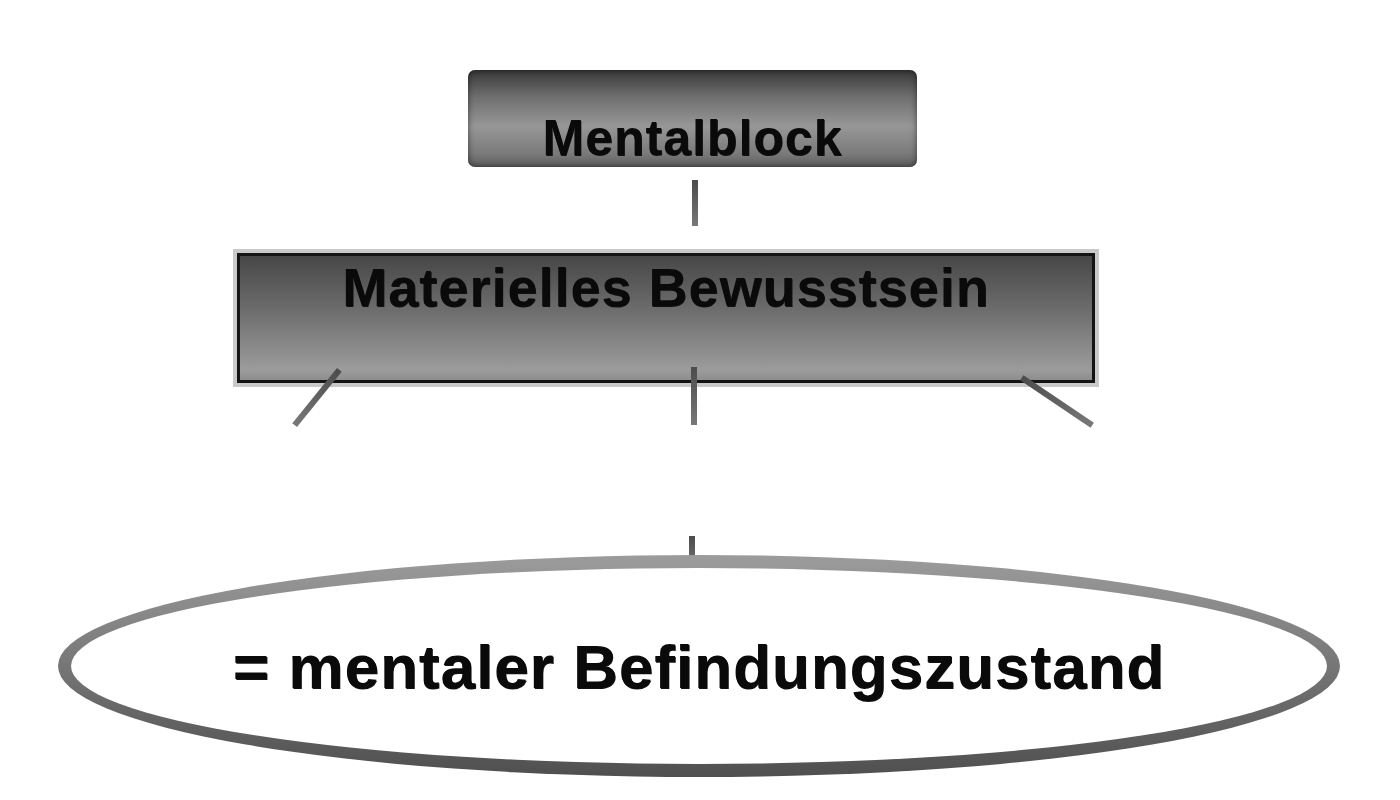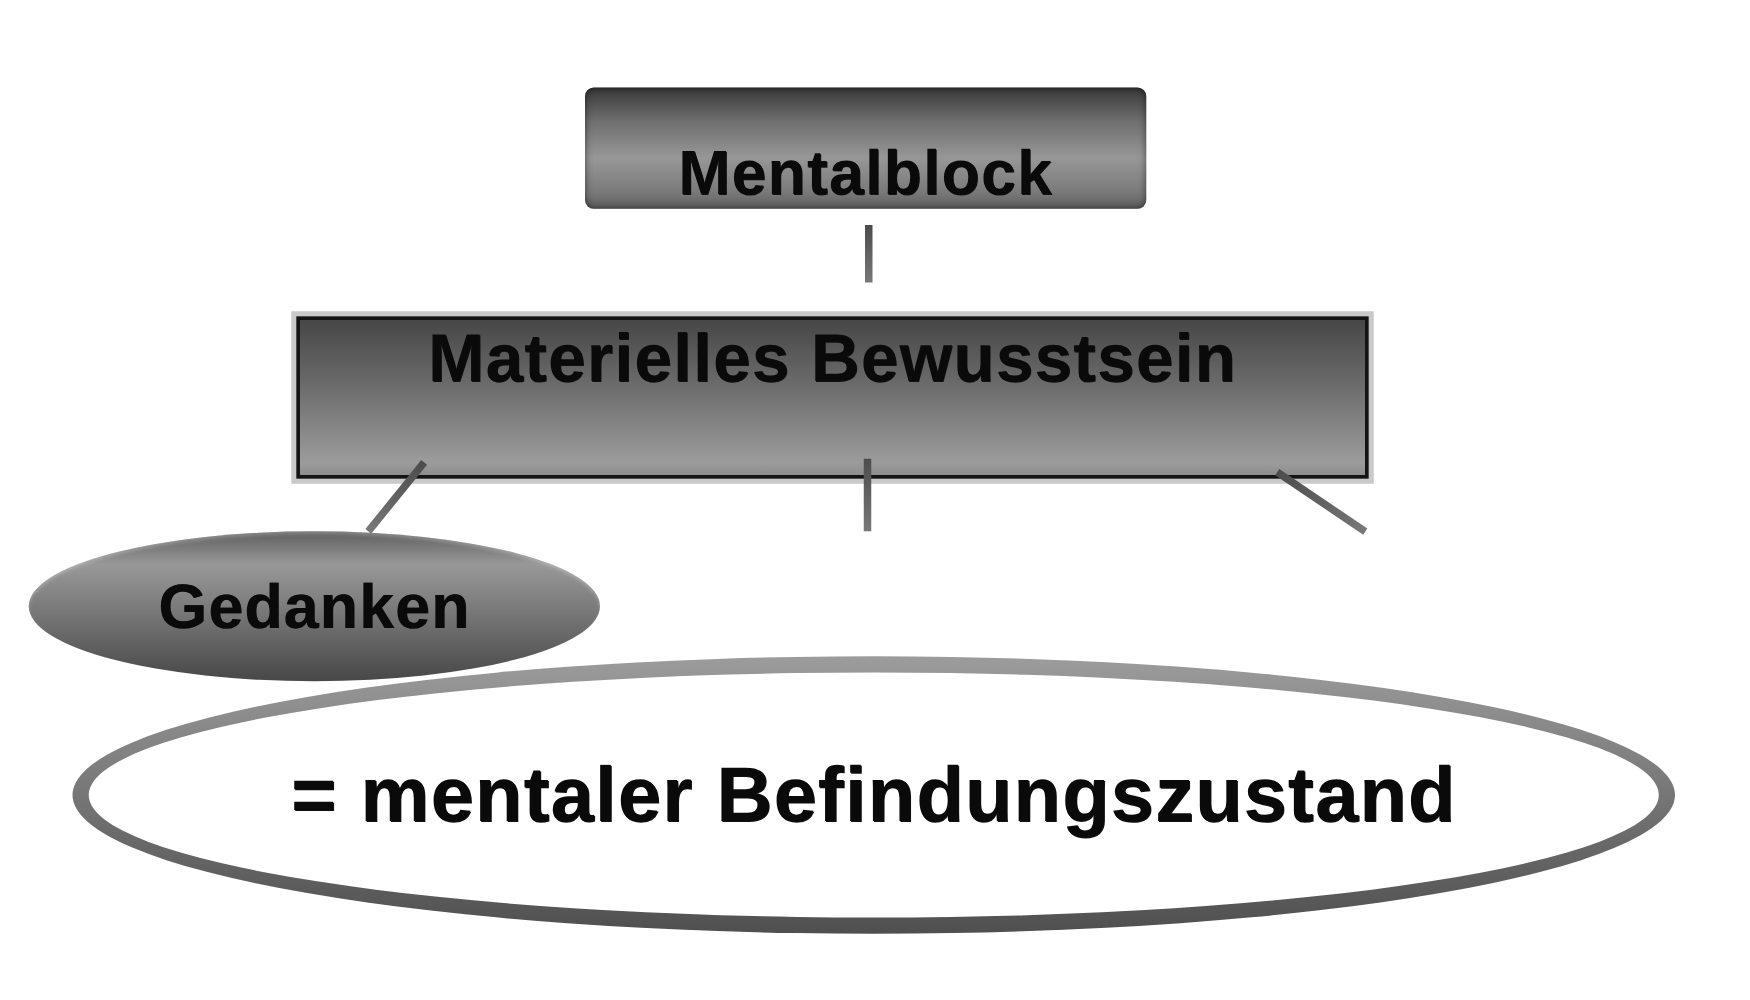--- a/index.html
+++ b/index.html
@@ -35,21 +35,21 @@
     background:linear-gradient(180deg,#5e5e5e 0%,#989898 22%,#7e7e7e 48%,#474747 100%);
     box-shadow:inset 0 2px 3px rgba(255,255,255,0.25);
     display:flex;align-items:center;justify-content:center;
   }
   .ell .node-label{font-size:50px;}
   .ell-gedanken{left:23px;top:425px;width:457px;height:120px;z-index:2;}
   .ell-gefuehle{left:440px;top:420px;width:515px;height:125px;z-index:3;}
   .ell-psyche{left:920px;top:428px;width:407px;height:117px;z-index:2;}
   
   .ell-result{
-    position:absolute;left:58px;top:525px;width:1282px;height:222px;border-radius:50%;
+    position:absolute;left:58px;top:555px;width:1282px;height:222px;border-radius:50%;
     background:linear-gradient(180deg,#9c9c9c 0%,#7a7a7a 45%,#4f4f4f 100%);
     z-index:2;
   }
   .ell-result-inner{
     position:absolute;left:13px;top:13px;right:13px;bottom:13px;border-radius:50%;
     background:#ffffff;display:flex;align-items:center;justify-content:center;
   }
   .ell-result-inner .node-label{font-size:62px;text-shadow:0.8px 0.8px 0 #111;}
   
   .edge{position:absolute;background:linear-gradient(180deg,#4c4c4c,#787878);z-index:1;}
@@ -71,23 +71,20 @@
   <div class="edge edge-v1"></div>
 
   <div class="box-framed">
     <span class="node-label">Materielles Bewusstsein</span>
   </div>
 
   <div class="edge edge-left"></div>
   <div class="edge edge-mid"></div>
   <div class="edge edge-right"></div>
 
-  <div class="ell ell-gedanken">
-    <span class="node-label">Gedanken</span>
-  </div>
 
   <div class="edge edge-v2"></div>
 
   <div class="ell-result">
     <div class="ell-result-inner">
       <span class="node-label">= mentaler Befindungszustand</span>
     </div>
   </div>
 
 </div>

